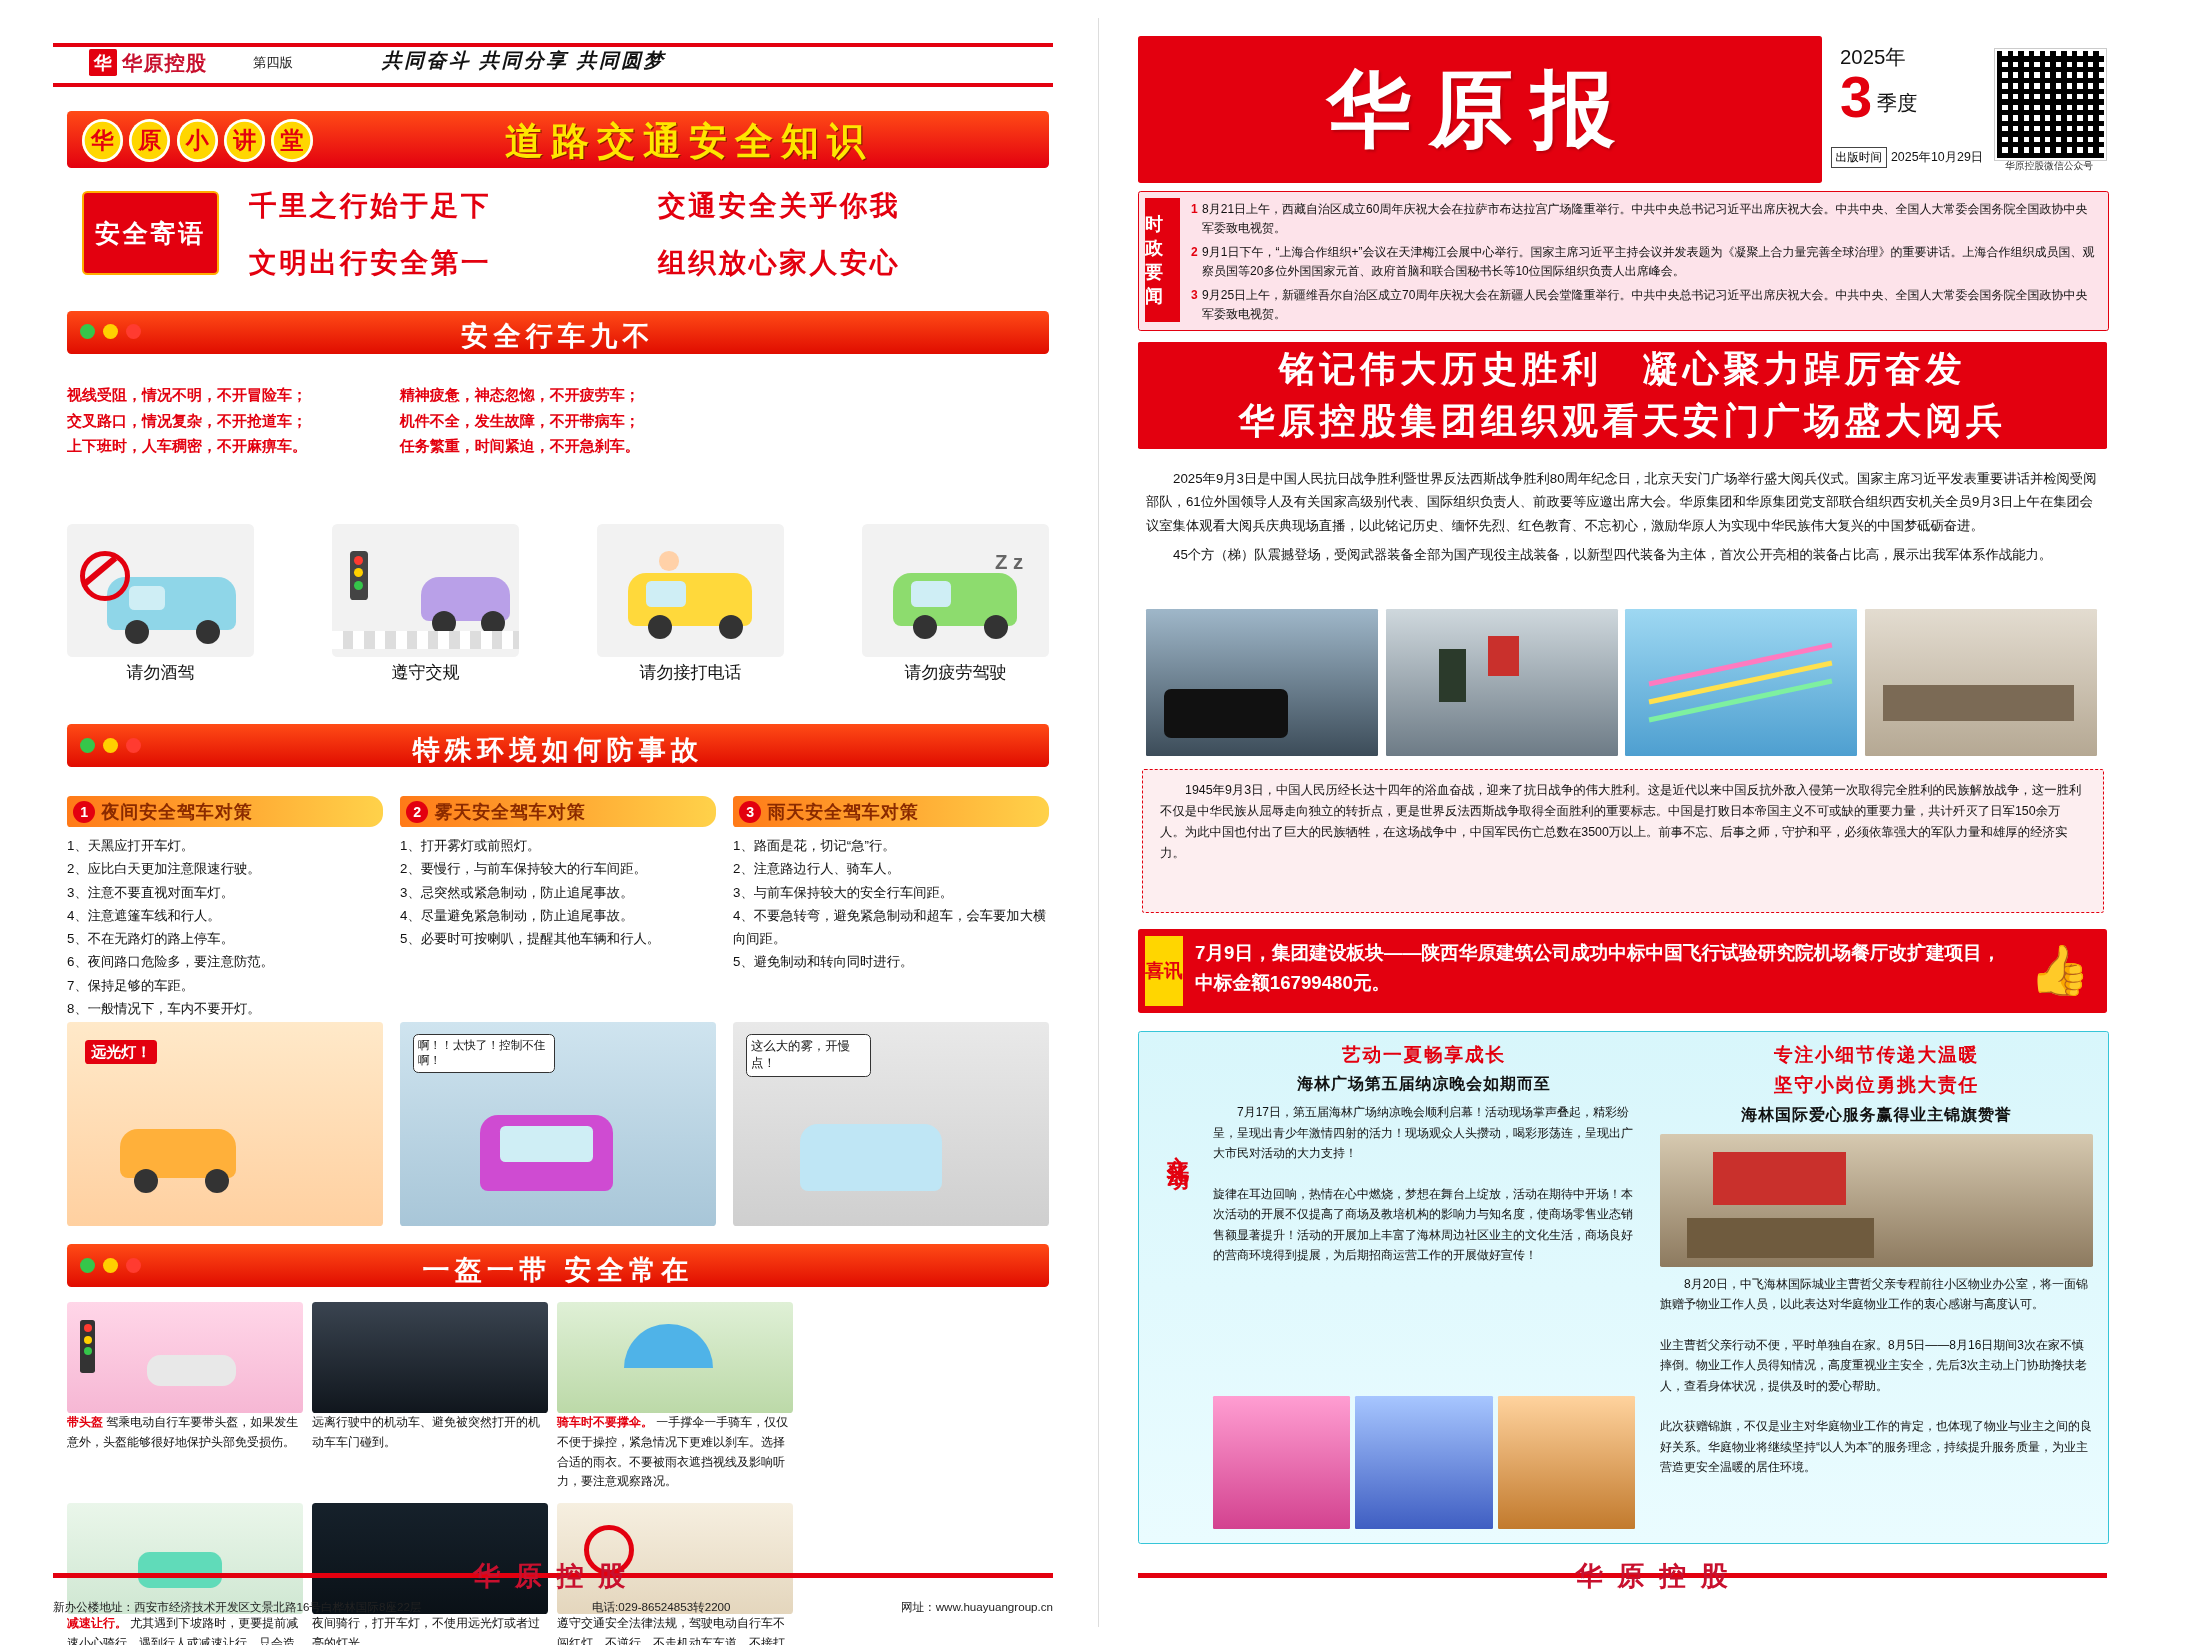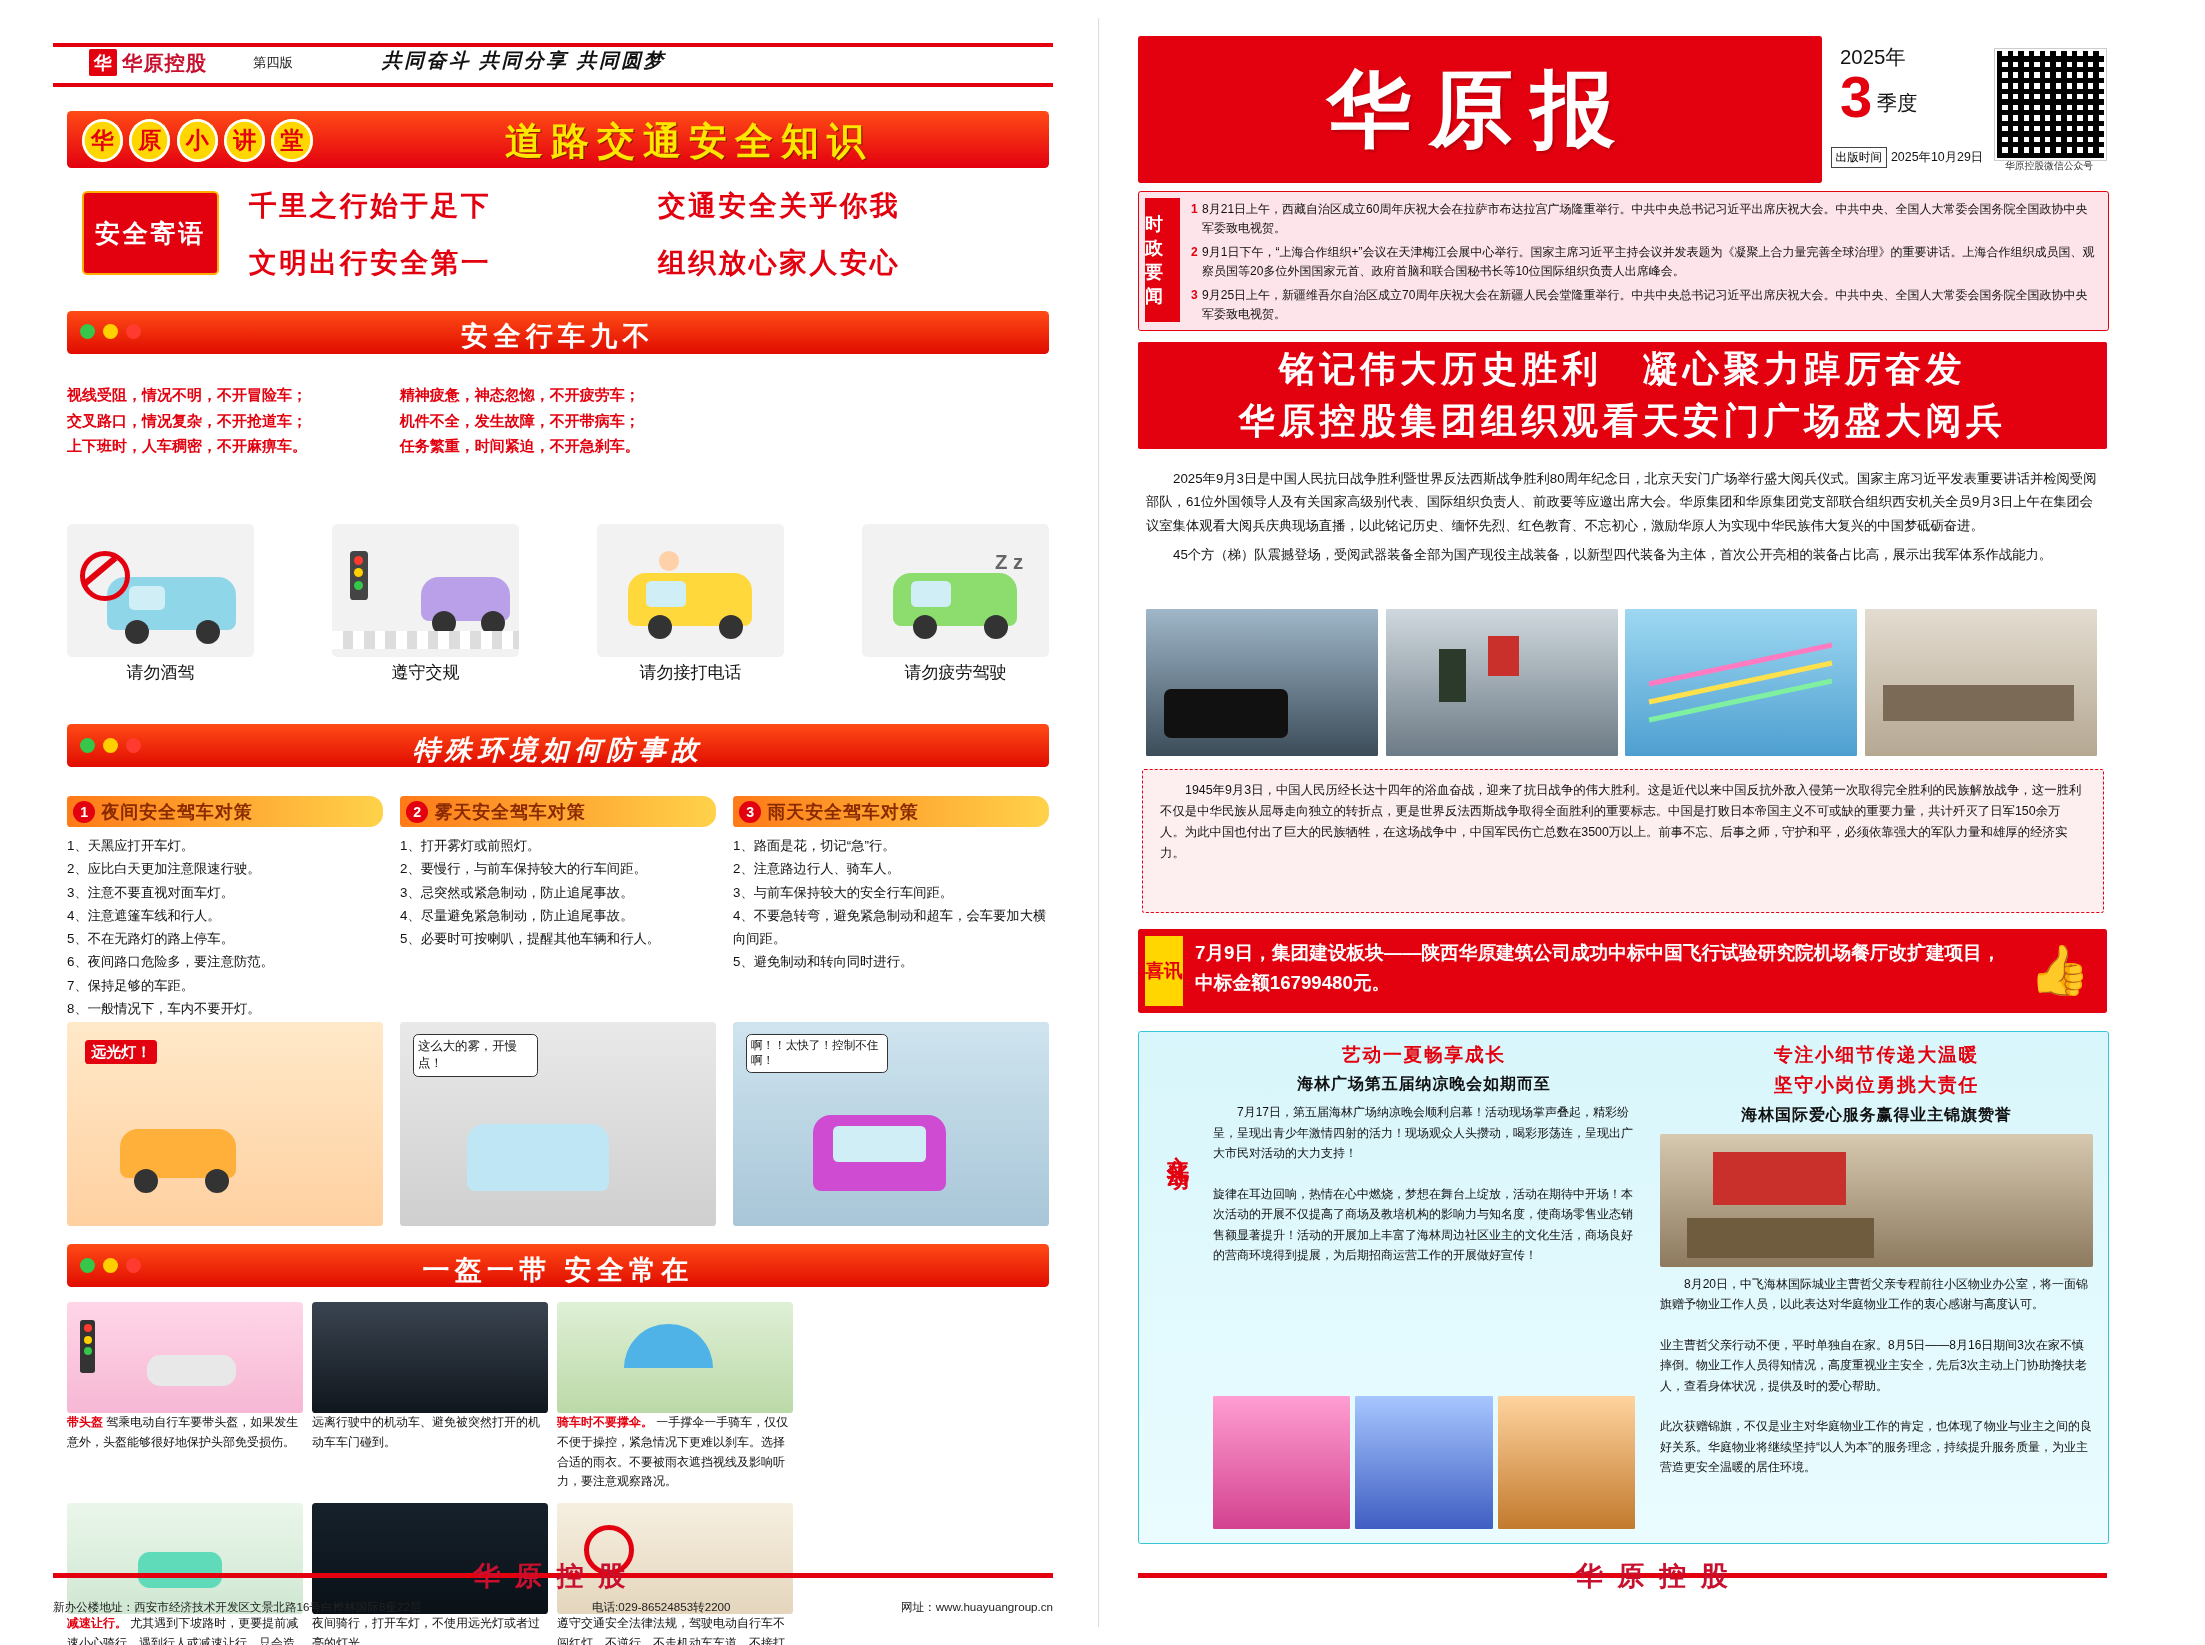--- a/index.html
+++ b/index.html
@@ -217,21 +217,21 @@
         <div class="car-cap">请勿疲劳驾驶</div>
       </div>
     </div>
 
     <div class="sec-bar" style="left:67px;top:724px;width:982px;"></div>
     <div class="sec-dots" style="left:80px;top:738px;">
       <div class="dot" style="background:#35c64a"></div>
       <div class="dot" style="background:#ffd000"></div>
       <div class="dot" style="background:#ff3b30"></div>
     </div>
-    <div class="sec-bar-title" style="left:67px;top:732px;width:982px;text-align:center;font-style:italic;">特殊环境如何防事故</div>
+    <div class="sec-bar-title" style="left:67px;top:732px;width:982px;text-align:center;">特殊环境如何防事故</div>
 
     <div class="sp-cards">
       <div>
         <div class="sp-head">
           <div class="sp-num">1</div>
           <div class="sp-title">夜间安全驾车对策</div>
         </div>
         <div class="sp-body" style="white-space:pre-line">1、天黑应打开车灯。
 2、应比白天更加注意限速行驶。
 3、注意不要直视对面车灯。
@@ -265,28 +265,28 @@
       </div>
     </div>
 
     <div class="sp-imgs" style="top:1022px;height:204px;">
       <div class="sp-img" style="background:linear-gradient(180deg,#ffe9c9,#ffd0a0)">
         <div style="position:absolute;left:18px;top:18px;background:#e3000f;color:#fff;font-size:15px;font-weight:bold;padding:2.7px 6.2px;border-radius:3.6px;">远光灯！</div>
         <div class="carshape" style="left:53px;top:107px;width:116px;height:49px;background:#ffb03a;"></div>
         <div class="wheel" style="left:67px;top:147px;"></div>
         <div class="wheel" style="left:138px;top:147px;"></div>
       </div>
-      <div class="sp-img" style="background:linear-gradient(180deg,#e9e9e9,#cfcfcf)">
-        <div style="position:absolute;left:13.3px;top:11.6px;width:116px;font-size:12.4px;color:#111;background:#fff;border:0.9px solid #333;border-radius:5.3px;padding:3.6px;">这么大的雾，开慢点！</div>
-        <div class="carshape" style="left:67px;top:102px;width:142px;height:67px;background:#bfe6f5;"></div>
-      </div>
       <div class="sp-img" style="background:linear-gradient(180deg,#cfe4ef,#a8c6d8)">
         <div style="position:absolute;left:13.3px;top:11.6px;width:133px;font-size:11.6px;color:#111;background:#fff;border:0.9px solid #333;border-radius:5.3px;padding:3.6px;">啊！！太快了！控制不住啊！</div>
         <div class="carshape" style="left:80px;top:93px;width:133px;height:76px;background:#cf4bd2;"></div>
         <div class="win" style="left:100px;top:104px;width:93px;height:36px;"></div>
+      </div>
+      <div class="sp-img" style="background:linear-gradient(180deg,#e9e9e9,#cfcfcf)">
+        <div style="position:absolute;left:13.3px;top:11.6px;width:116px;font-size:12.4px;color:#111;background:#fff;border:0.9px solid #333;border-radius:5.3px;padding:3.6px;">这么大的雾，开慢点！</div>
+        <div class="carshape" style="left:67px;top:102px;width:142px;height:67px;background:#bfe6f5;"></div>
       </div>
     </div>
 
     <div class="sec-bar" style="left:67px;top:1244px;width:982px;"></div>
     <div class="sec-dots" style="left:80px;top:1258px;">
       <div class="dot" style="background:#35c64a"></div>
       <div class="dot" style="background:#ffd000"></div>
       <div class="dot" style="background:#ff3b30"></div>
     </div>
     <div class="sec-bar-title" style="left:67px;top:1252px;width:982px;text-align:center;">一盔一带  安全常在</div>

